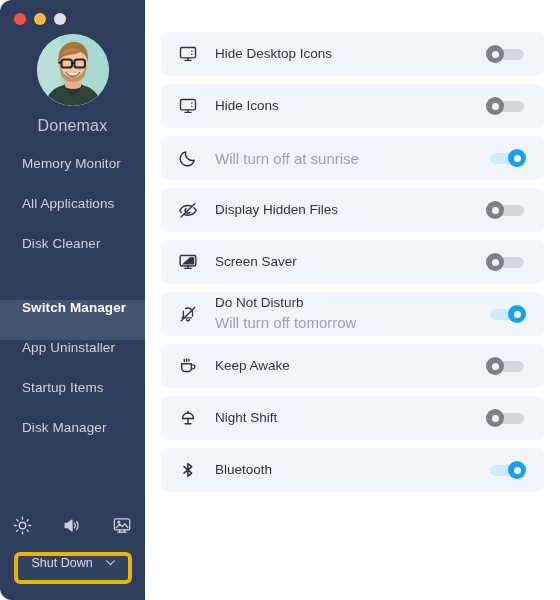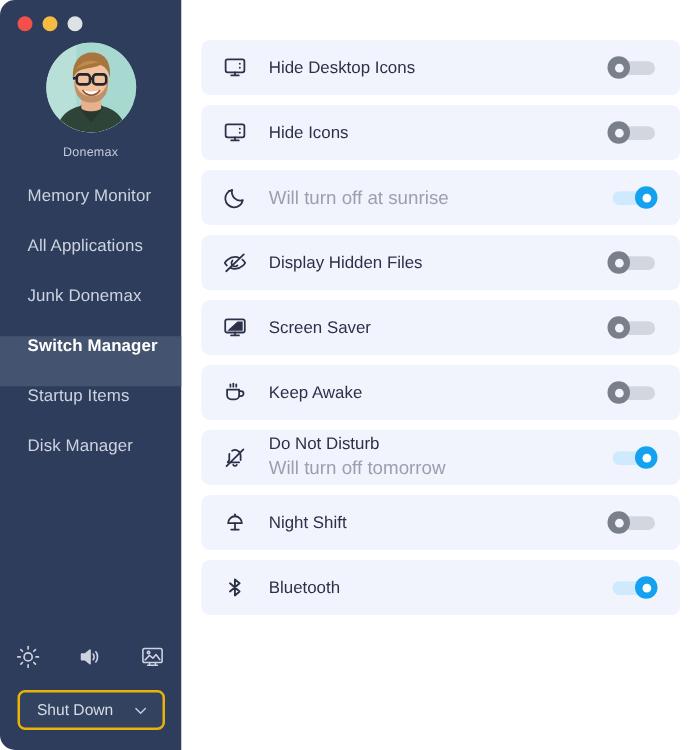--- a/index.html
+++ b/index.html
@@ -61,21 +61,21 @@
     height: 72px;
     border-radius: 50%;
     overflow: hidden;
     position: relative;
     background: #9fd6cc;
   }
   .avatar svg { display: block; width: 72px; height: 72px; }
 
   .profile-name {
     margin-top: 11px;
-    font-size: 10px;
+    font-size: 16px;
     color: #c3cada;
     letter-spacing: .2px;
   }
 
   .nav {
     margin-top: 21px;
     display: flex;
     flex-direction: column;
   }
   .nav-item {
@@ -86,20 +86,21 @@
     font-size: 13.5px;
     color: #cdd3e0;
     letter-spacing: .1px;
     cursor: pointer;
     user-select: none;
   }
   .nav-item.active {
     background: #44536f;
     color: #ffffff;
     font-weight: bold;
+    margin-top: 24px;
   }
 
   .sidebar-bottom {
     margin-top: auto;
     padding-bottom: 16px;
   }
   .quick-icons {
     display: flex;
     justify-content: center;
     align-items: center;
@@ -107,25 +108,25 @@
     height: 34px;
     margin-bottom: 10px;
   }
   .quick-icons .qi { cursor: pointer; line-height: 0; }
   .quick-icons svg { display: block; }
 
   .shutdown {
     margin: 0 auto;
     width: 118px;
     height: 32px;
-    border: 2px solid #eab308;
+    border: 4px solid #eab308;
     border-radius: 6px;
     background: #33425f;
     display: flex;
-    align-items: center;
+    align-items: flex-start;
     justify-content: space-between;
     padding: 0 11px 0 14px;
     cursor: pointer;
     user-select: none;
   }
   .shutdown-label { font-size: 12.5px; color: #d6dbe6; }
   .shutdown svg { display: block; }
 
   
   .main {
@@ -273,24 +274,27 @@
     </div>
 
     <nav class="nav">
       <div class="nav-item">
         <span>Memory Monitor</span>
       </div>
       <div class="nav-item">
         <span>All Applications</span>
       </div>
       <div class="nav-item">
-        <span>Junk Donemax</span>
+        <span>Disk Cleaner</span>
       </div>
       <div class="nav-item active">
         <span>Switch Manager</span>
+      </div>
+      <div class="nav-item">
+        <span>App Uninstaller</span>
       </div>
       <div class="nav-item">
         <span>Startup Items</span>
       </div>
       <div class="nav-item">
         <span>Disk Manager</span>
       </div>
     </nav>
 
     <div class="sidebar-bottom">
@@ -431,58 +435,58 @@
       </span>
       <span class="toggle off">
         <span class="track"></span>
         <span class="knob"></span>
       </span>
     </div>
 
     <div class="row">
       <span class="row-icon">
         <svg width="20" height="20" viewBox="0 0 24 24" fill="none" stroke="#2b3148" stroke-width="1.7" stroke-linecap="round" stroke-linejoin="round">
+          <path d="M17.4 14.4 V10.2 A5.4 5.4 0 0 0 9.2 5.6"></path>
+          <path d="M6.6 8.6 A5.4 5.4 0 0 0 6.5 10.2 V14.4 L5 16.6 H16"></path>
+          <path d="M10.3 19 A1.9 1.9 0 0 0 13.7 19"></path>
+          <line x1="3.9" y1="20.2" x2="20.1" y2="4.2"></line>
+        </svg>
+      </span>
+      <span class="row-text">
+        <span class="row-title">Do Not Disturb</span>
+        <span class="row-sub">Will turn off tomorrow</span>
+      </span>
+      <span class="toggle on">
+        <span class="track"></span>
+        <span class="knob"></span>
+      </span>
+    </div>
+
+    <div class="row">
+      <span class="row-icon">
+        <svg width="20" height="20" viewBox="0 0 24 24" fill="none" stroke="#2b3148" stroke-width="1.7" stroke-linecap="round" stroke-linejoin="round">
           <path d="M4.4 9.2 H16 V14.6 A4 4 0 0 1 12 18.6 H8.4 A4 4 0 0 1 4.4 14.6 Z"></path>
           <path d="M16 10.6 H17.8 A2.4 2.4 0 0 1 17.8 15.4 H16"></path>
           <line x1="7.6" y1="4.2" x2="7.6" y2="6.4"></line>
           <line x1="10.4" y1="3.4" x2="10.4" y2="6.4"></line>
           <line x1="13.2" y1="4.2" x2="13.2" y2="6.4"></line>
         </svg>
       </span>
       <span class="row-text">
         <span class="row-title">Keep Awake</span>
       </span>
       <span class="toggle off">
         <span class="track"></span>
         <span class="knob"></span>
       </span>
     </div>
 
     <div class="row">
       <span class="row-icon">
         <svg width="20" height="20" viewBox="0 0 24 24" fill="none" stroke="#2b3148" stroke-width="1.7" stroke-linecap="round" stroke-linejoin="round">
-          <path d="M17.4 14.4 V10.2 A5.4 5.4 0 0 0 9.2 5.6"></path>
-          <path d="M6.6 8.6 A5.4 5.4 0 0 0 6.5 10.2 V14.4 L5 16.6 H16"></path>
-          <path d="M10.3 19 A1.9 1.9 0 0 0 13.7 19"></path>
-          <line x1="3.9" y1="20.2" x2="20.1" y2="4.2"></line>
-        </svg>
-      </span>
-      <span class="row-text">
-        <span class="row-title">Do Not Disturb</span>
-        <span class="row-sub">Will turn off tomorrow</span>
-      </span>
-      <span class="toggle on">
-        <span class="track"></span>
-        <span class="knob"></span>
-      </span>
-    </div>
-
-    <div class="row">
-      <span class="row-icon">
-        <svg width="20" height="20" viewBox="0 0 24 24" fill="none" stroke="#2b3148" stroke-width="1.7" stroke-linecap="round" stroke-linejoin="round">
           <path d="M5.4 12.6 A6.6 6.6 0 0 1 18.6 12.6 Z"></path>
           <line x1="12" y1="4.2" x2="12" y2="6"></line>
           <line x1="12" y1="12.6" x2="12" y2="18.6"></line>
           <line x1="8.4" y1="18.8" x2="15.6" y2="18.8"></line>
         </svg>
       </span>
       <span class="row-text">
         <span class="row-title">Night Shift</span>
       </span>
       <span class="toggle off">

